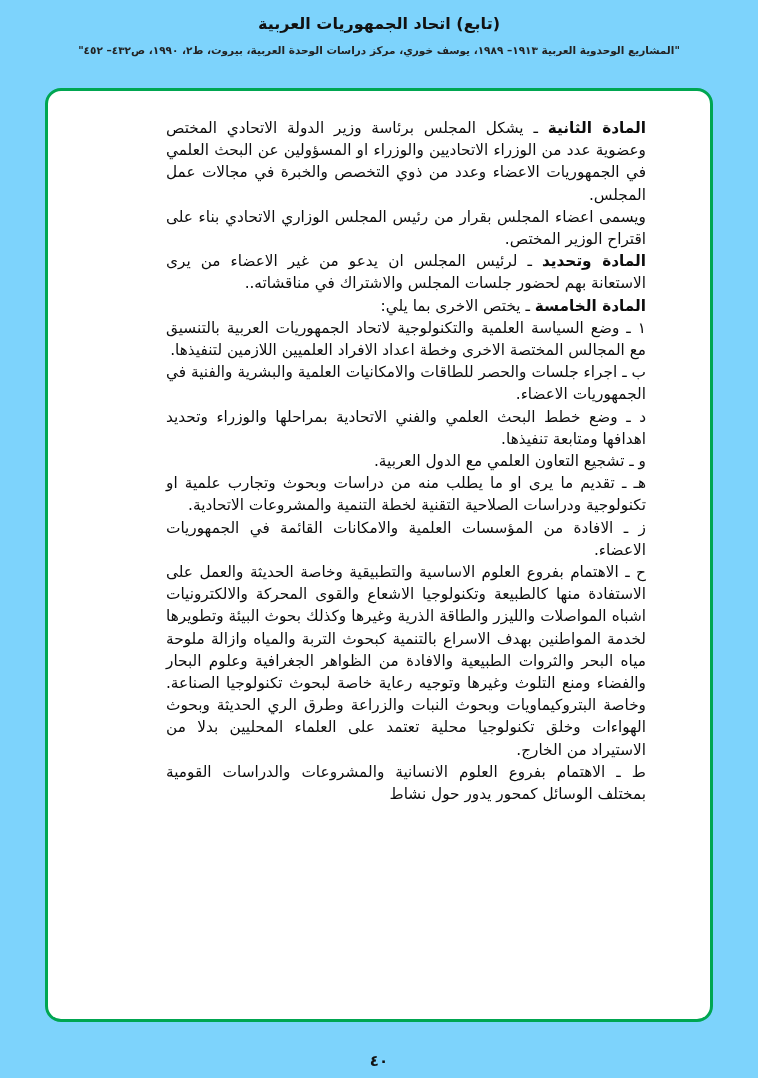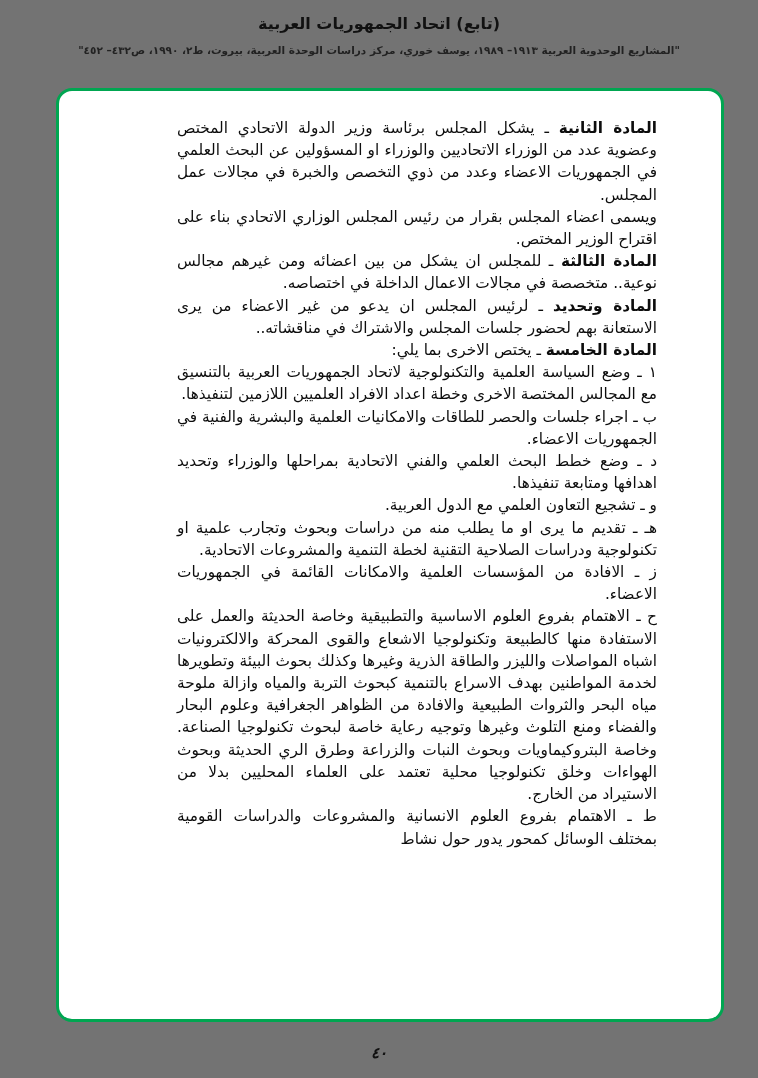--- a/index.html
+++ b/index.html
@@ -6,78 +6,76 @@
   html, body { background: #ffffff; }
   body {
     width: 758px; height: 1078px;
     font-family: "DejaVu Sans", sans-serif;
     color: #111111;
     overflow: hidden;
   }
   .page {
     position: relative;
     width: 758px; height: 1078px;
-    background: #737373;
+    background: #7dd3fc;
     direction: rtl;
   }
   .header { text-align: center; padding-top: 14px; }
   .doc-title {
     font-weight: bold;
     font-size: 16px;
     letter-spacing: 0.2px;
   }
   .doc-citation {
     font-size: 10.5px;
     font-weight: bold;
     margin-top: 11px;
     color: #222222;
   }
   .content-box {
     position: absolute;
-    left: 56px; top: 88px;
+    left: 45px; top: 88px;
     width: 668px; height: 934px;
     border: 3px solid #00a651;
     border-radius: 16px;
     padding: 26px 64px 18px 118px;
     background: #ffffff;
     overflow: hidden;
   }
   .text-column {
     font-size: 15.3px;
     line-height: 22.2px;
     text-align: justify;
     text-justify: inter-word;
     color: #0d0d0d;
   }
   .text-column p { margin: 0; }
   .text-column b { font-weight: bold; }
   .page-number {
     position: absolute;
-    bottom: 16px; left: 0; right: 0;
+    bottom: 8px; left: 0; right: 0;
     text-align: center;
     font-size: 15px;
     font-weight: bold;
-    font-style: italic;
   }
 </style>
 </head>
 <body>
 
 <div class="page">
 
   <div class="header">
     <div class="doc-title">(تابع) اتحاد الجمهوريات العربية</div>
     <div class="doc-citation">"المشاريع الوحدوية العربية ١٩١٣– ١٩٨٩، يوسف خوري، مركز دراسات الوحدة العربية، بيروت، ط٢، ١٩٩٠، ص٤٣٢– ٤٥٢"</div>
   </div>
 
   <div class="content-box">
     <div class="text-column">
       <p><b>المادة الثانية</b><span> ـ يشكل المجلس برئاسة وزير الدولة الاتحادي المختص وعضوية عدد من الوزراء الاتحاديين والوزراء او المسؤولين عن البحث العلمي في الجمهوريات الاعضاء وعدد من ذوي التخصص والخبرة في مجالات عمل المجلس.</span></p>
       <p><b></b><span>ويسمى اعضاء المجلس بقرار من رئيس المجلس الوزاري الاتحادي بناء على اقتراح الوزير المختص.</span></p>
-      <p><b>المادة الثالثة</b><span> ـ للمجلس ان يشكل من بين اعضائه ومن غيرهم مجالس نوعية.. متخصصة في مجالات الاعمال الداخلة في اختصاصه.</span></p>
       <p><b>المادة وتحديد</b><span> ـ لرئيس المجلس ان يدعو من غير الاعضاء من يرى الاستعانة بهم لحضور جلسات المجلس والاشتراك في مناقشاته..</span></p>
       <p><b>المادة الخامسة</b><span> ـ يختص الاخرى بما يلي:</span></p>
       <p><b></b><span>١ ـ وضع السياسة العلمية والتكنولوجية لاتحاد الجمهوريات العربية بالتنسيق مع المجالس المختصة الاخرى وخطة اعداد الافراد العلميين اللازمين لتنفيذها.</span></p>
       <p><b></b><span>ب ـ اجراء جلسات والحصر للطاقات والامكانيات العلمية والبشرية والفنية في الجمهوريات الاعضاء.</span></p>
       <p><b></b><span>د ـ وضع خطط البحث العلمي والفني الاتحادية بمراحلها والوزراء وتحديد اهدافها ومتابعة تنفيذها.</span></p>
       <p><b></b><span>و ـ تشجيع التعاون العلمي مع الدول العربية.</span></p>
       <p><b></b><span>هـ ـ تقديم ما يرى او ما يطلب منه من دراسات وبحوث وتجارب علمية او تكنولوجية ودراسات الصلاحية التقنية لخطة التنمية والمشروعات الاتحادية.</span></p>
       <p><b></b><span>ز ـ الافادة من المؤسسات العلمية والامكانات القائمة في الجمهوريات الاعضاء.</span></p>
       <p><b></b><span>ح ـ الاهتمام بفروع العلوم الاساسية والتطبيقية وخاصة الحديثة والعمل على الاستفادة منها كالطبيعة وتكنولوجيا الاشعاع والقوى المحركة والالكترونيات اشباه المواصلات والليزر والطاقة الذرية وغيرها وكذلك بحوث البيئة وتطويرها لخدمة المواطنين بهدف الاسراع بالتنمية كبحوث التربة والمياه وازالة ملوحة مياه البحر والثروات الطبيعية والافادة من الظواهر الجغرافية وعلوم البحار والفضاء ومنع التلوث وغيرها وتوجيه رعاية خاصة لبحوث تكنولوجيا الصناعة. وخاصة البتروكيماويات وبحوث النبات والزراعة وطرق الري الحديثة وبحوث الهواءات وخلق تكنولوجيا محلية تعتمد على العلماء المحليين بدلا من الاستيراد من الخارج.</span></p>
       <p><b></b><span>ط ـ الاهتمام بفروع العلوم الانسانية والمشروعات والدراسات القومية بمختلف الوسائل كمحور يدور حول نشاط</span></p>

